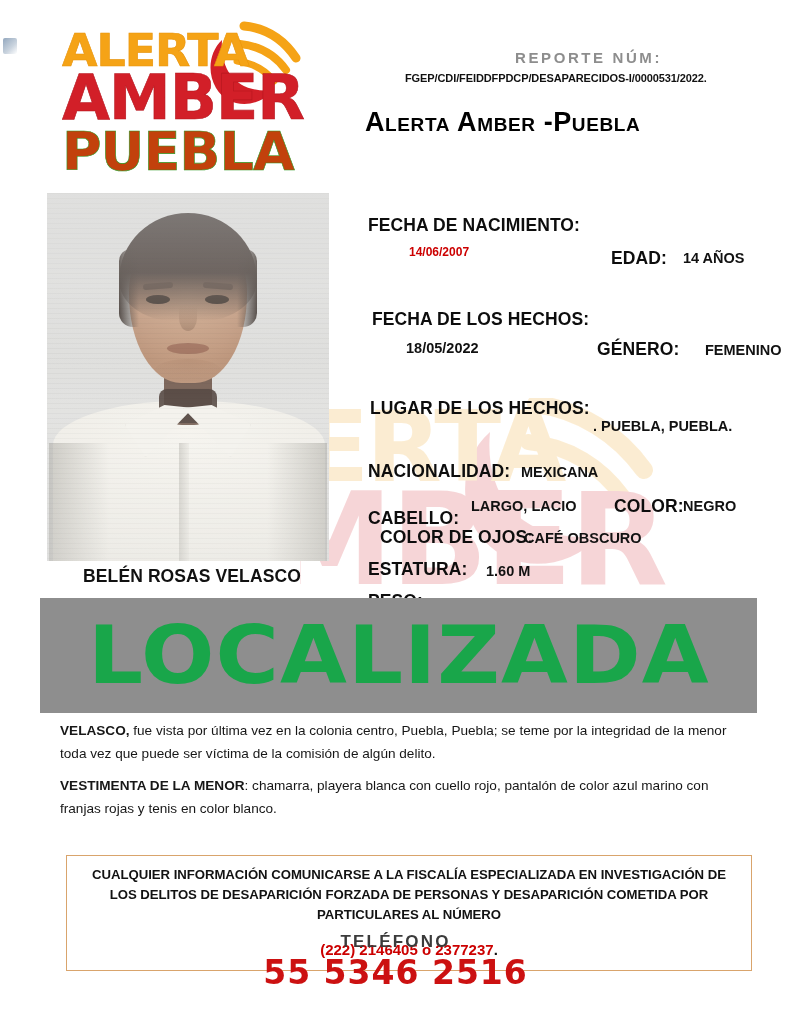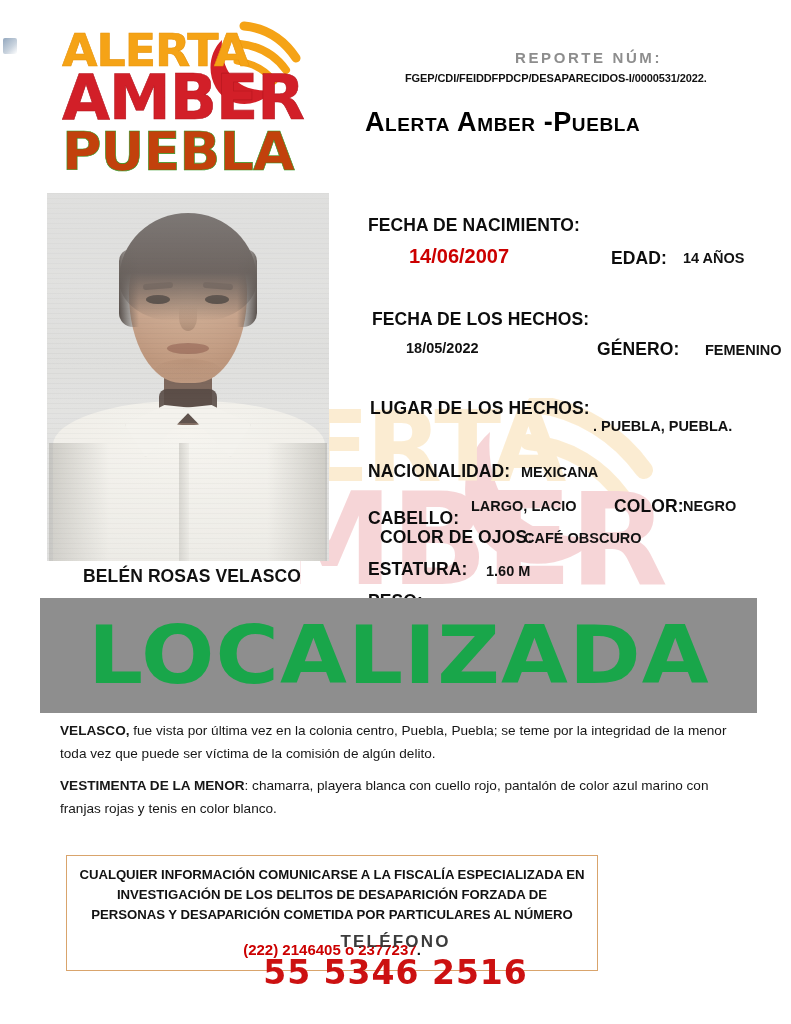--- a/index.html
+++ b/index.html
@@ -260,21 +260,21 @@
     letter-spacing: .1px;
     white-space: nowrap;
   }
   .fld-value {
     position: absolute;
     font-size: 14.5px;
     font-weight: 600;
     color: #111;
     white-space: nowrap;
   }
-  .fld-value.red { color: #cc0000; font-size: 20px; font-weight: 700; }
+  .fld-value.red { color: #cc0000; font-size: 12px; font-weight: 700; }
 
   #lbl-nacimiento { left: 368px; top: 215px; }
   #val-nacimiento { left: 409px; top: 245px; }
   #lbl-edad       { left: 611px; top: 248px; }
   #val-edad       { left: 683px; top: 250px; }
 
   #lbl-hechos-f   { left: 372px; top: 309px; }
   #val-hechos-f   { left: 406px; top: 340px; }
   #lbl-genero     { left: 597px; top: 339px; }
   #val-genero     { left: 705px; top: 342px; }
@@ -335,21 +335,21 @@
   }
   #par-1 { top: 719px; }
   #par-2 { top: 774px; }
   .body-par b { font-weight: 700; }
 
   
   #contact-box {
     position: absolute;
     left: 66px;
     top: 855px;
-    width: 532px;
+    width: 686px;
     padding: 9px 12px 12px;
     border: 1.6px solid #d9a46c;
     box-sizing: border-box;
     text-align: center;
   }
   #contact-text {
     font-size: 13.2px;
     font-weight: 700;
     line-height: 1.52;
     color: #121212;

